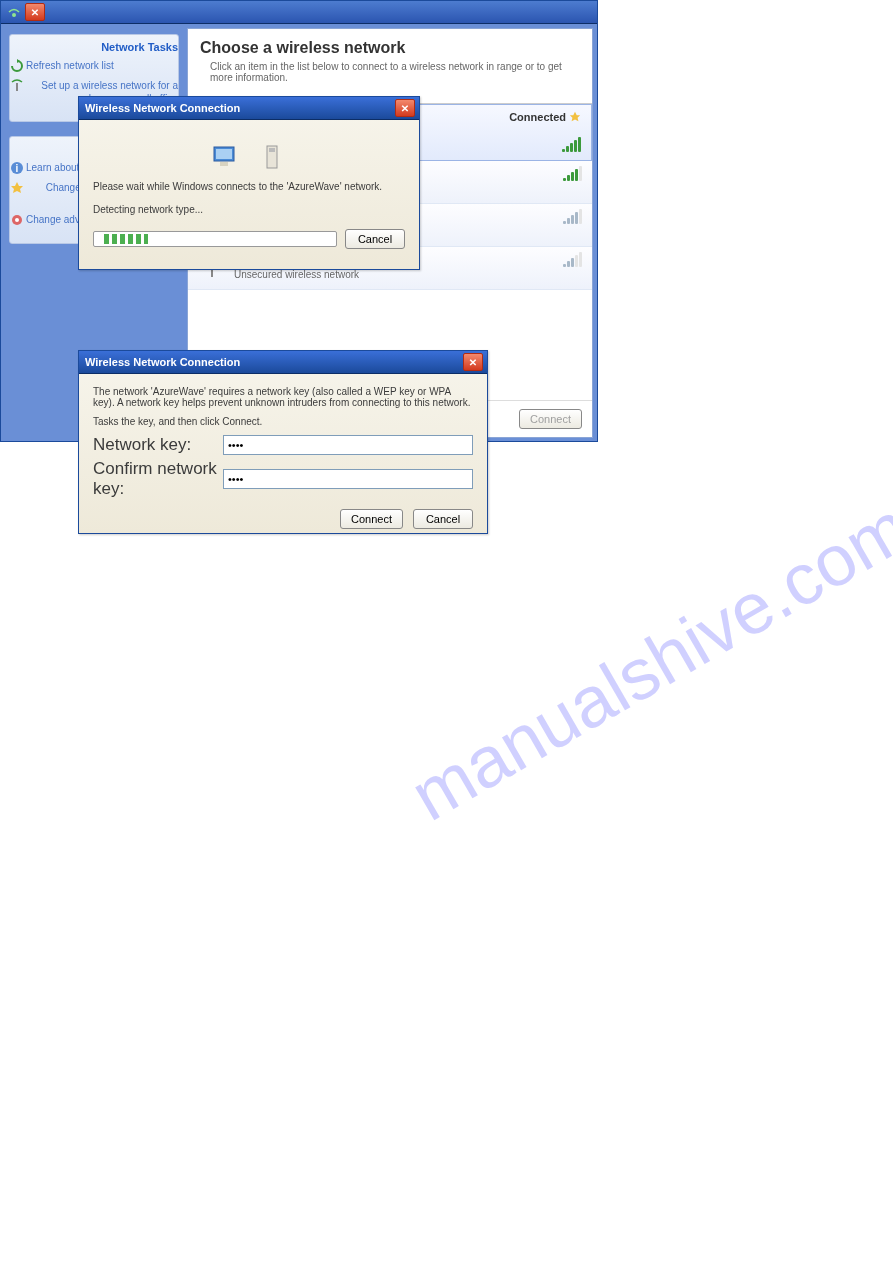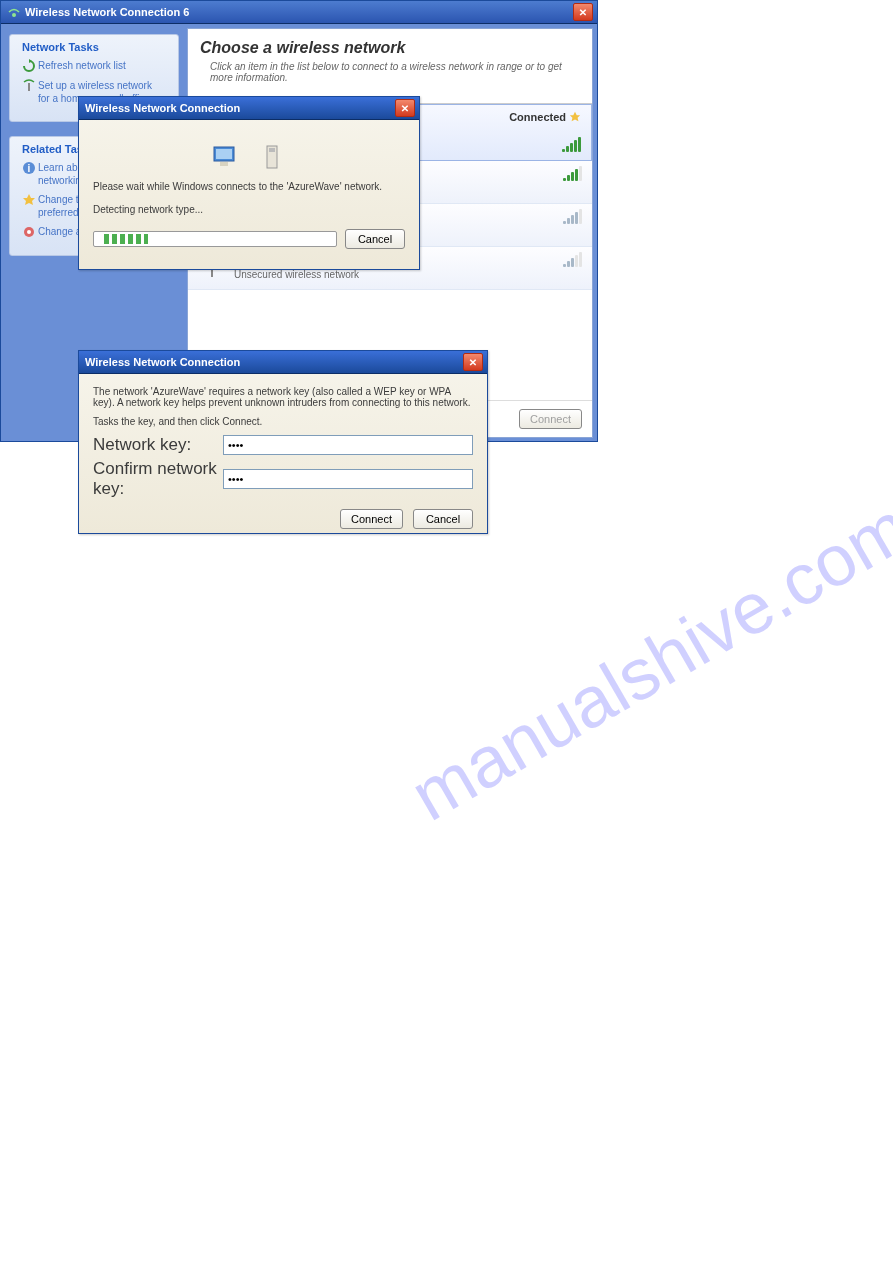--- a/index.html
+++ b/index.html
@@ -104,27 +104,28 @@
 
   
   .dlg3 { left: 78px; top: 583px; width: 596px; height: 440px; background: #6a8fd6; border: 1px solid #1b4a9b; }
   .dlg3 .titlebar { background: linear-gradient(#4d7cd0, #2b55b0); }
   .dlg3-inner { display: flex; height: calc(100% - 22px); }
   .sidebar { width: 170px; padding: 10px 8px; display: flex; flex-direction: column; gap: 14px; }
   .panel {
     background: linear-gradient(#eef3fb, #d8e3f5);
     border: 1px solid #b8c8e6;
     border-radius: 3px;
-    padding: 6px 12px 10px;
+    padding: 6px 0 10px;
+    text-align: right;
   }
   .panel-title { color: #215dc6; font-weight: bold; font-size: 11px; margin-bottom: 6px; }
   .panel-link { display: flex; gap: 2px; align-items: flex-start; color: #4674c6; font-size: 10px; margin: 6px 0; cursor: pointer; line-height: 13px; }
   .panel-link .icon { flex-shrink: 0; width: 14px; height: 14px; }
   .main-area { flex: 1; background: #fff; margin: 4px 4px 4px 0; border: 1px solid #8aa5d6; display: flex; flex-direction: column; }
-  .main-head { padding: 10px 12px 14px; font-style: italic; }
+  .main-head { padding: 10px 12px 14px; }
   .main-head h2 { margin: 0 0 4px; font-size: 16px; font-weight: bold; color: #333; }
   .main-head p { margin: 0 10px 6px; font-size: 10px; color: #666; }
   .net-list { border-top: 1px solid #ccc; flex: 1; overflow-y: auto; background: #fff; }
   .net-item {
     display: flex;
     padding: 6px 10px 8px;
     border-bottom: 1px solid #e0e8f5;
     background: linear-gradient(#fdfdff, #eef2fb);
     cursor: pointer;
     align-items: flex-start;
@@ -197,21 +198,20 @@
     </div>
   </div>
 </div>
 
 <div class="dlg3">
   <div class="titlebar">
     <svg width="14" height="14" style="margin-right:4px;">
         <circle cx="7" cy="10" r="2" fill="#8fe48f"></circle>
         <path d="M2 7 Q7 2 12 7" fill="none" stroke="#8fe48f" stroke-width="1.5"></path>
       </svg>
-    <span class="title">Wireless Network Connection 6</span>
     <div class="close-btn">✕</div>
   </div>
   <div class="dlg3-inner">
     <div class="sidebar">
       <div class="panel">
         <div class="panel-title">Network Tasks</div>
         <div class="panel-link">
           <svg class="icon" viewBox="0 0 14 14">
               <path d="M7 2 A5 5 0 1 1 2 7" fill="none" stroke="#3c9a3c" stroke-width="2"></path>
               <path d="M7 0 L7 4 L10 2 Z" fill="#3c9a3c"></path>

